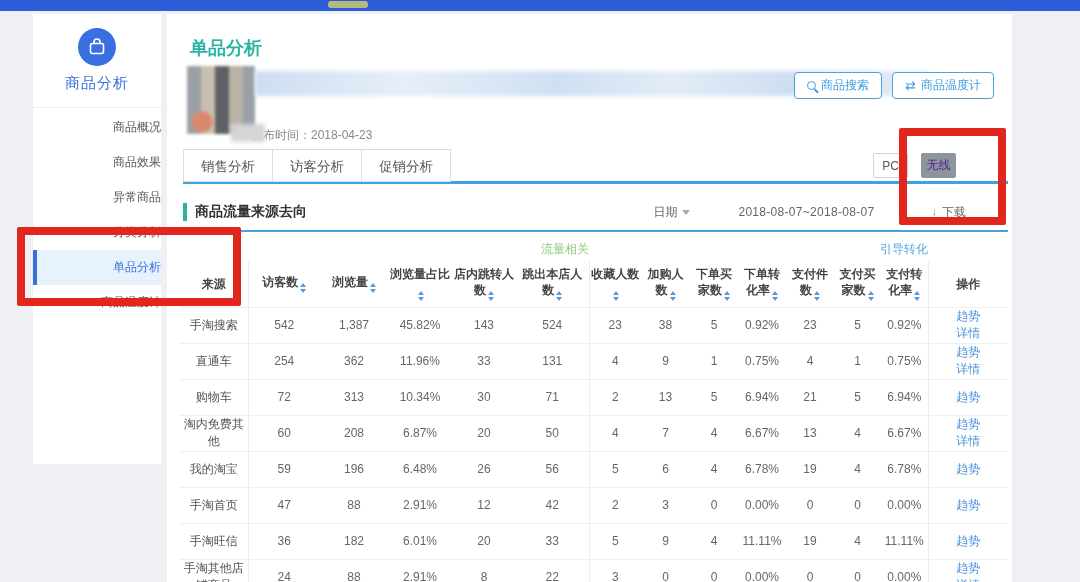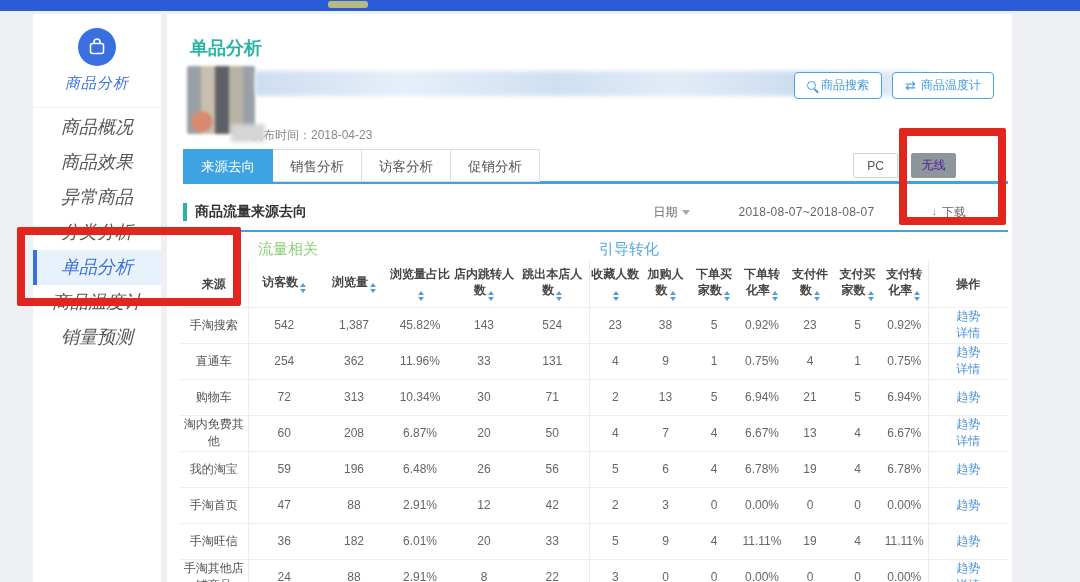--- a/index.html
+++ b/index.html
@@ -6,26 +6,26 @@
   html,body { background:#e9ebef; }
   body { font-family:"Liberation Sans","DejaVu Sans",sans-serif; }
   #screen {
     position:relative; width:1080px; height:582px; overflow:hidden;
     background:#eef0f3; margin:0 auto;
   }
   
   .topbar { position:absolute; left:0; top:0; width:1080px; height:11px; background:var(--topbar,#2d5cd9); z-index:5; }
   .topbar-tab { position:absolute; left:328px; top:1px; width:40px; height:7px; border-radius:3px; background:var(--topbar-tab,#b7ba7e); }
   
-  .sidebar { position:absolute; left:33px; top:14px; width:128px; height:568px; background:#fff;font-style:italic; }
+  .sidebar { position:absolute; left:33px; top:14px; width:128px; height:450px; background:#fff; }
   .sb-head { padding-top:14px; text-align:center; border-bottom:1px solid #f0f0f0; padding-bottom:14px; }
   .sb-icon { width:38px; height:38px; border-radius:50%; background:var(--primary-blue,#3a6fe0); margin:0 auto 8px; display:flex; align-items:center; justify-content:center; }
   .sb-title { color:var(--primary-blue,#3a6fe0); font-size:15px; letter-spacing:1px; }
   .sb-menu { padding-top:2px; }
-  .s-item { height:35px; line-height:35px; text-align:center; font-size:18px; color:#555; cursor:pointer; position:relative; }
+  .s-item { height:35px; line-height:35px; text-align:right; font-size:12px; color:#555; cursor:pointer; position:relative; }
   .s-item.active { background:#e7f2fd; color:var(--primary-blue,#3a6fe0); }
   .s-item.active::before { content:""; position:absolute; left:0; top:0; bottom:0; width:4px; background:var(--primary-blue,#3a6fe0); }
   
   .card { position:absolute; left:167px; top:14px; width:845px; height:568px; background:#fff; }
   .page-title { position:absolute; left:23px; top:22px; font-size:18px; font-weight:bold; color:var(--teal,#2bb3a4); }
   .prod-img { position:absolute; left:20px; top:52px; width:68px; height:68px; border-radius:2px;
     background:
       radial-gradient(circle at 22% 82%, #d98a6e 0 10px, transparent 11px),
       repeating-linear-gradient(90deg, #9aa0a6 0 14px, #c8bfae 14px 28px, #5d6166 28px 42px, #b9b3a6 42px 56px),
       repeating-linear-gradient(0deg, #00000025 0 12px, transparent 12px 24px);
@@ -42,36 +42,36 @@
   .mag::after { content:""; position:absolute; width:5px; height:1.5px; background:#3f9be0; transform:rotate(45deg); right:-4px; bottom:-2px; }
   .swap { font-size:13px; line-height:1; }
   
   .tabs { position:absolute; left:16px; top:135px; display:flex; z-index:2; }
   .tab { height:33px; line-height:33px; padding:0 17px; font-size:13.5px; color:#555; background:#fff; border:1px solid #ddd; border-left:none; cursor:pointer; }
   .tab:first-child { border-left:1px solid #ddd; }
   .tab.active { background:var(--tab-active,#3da3e3); border-color:var(--tab-active,#3da3e3); color:#fff; }
   .tab-line { position:absolute; left:16px; right:4px; top:167px; height:3px; background:var(--tab-active,#3da3e3); }
   
   .toggle { position:absolute; right:56px; top:139px; display:flex; gap:13px; }
-  .tg { width:45px; height:25px; font-size:12px; border-radius:2px; display:flex; align-items:center; justify-content:center; cursor:pointer; }
+  .tg { width:35px; height:25px; font-size:12px; border-radius:2px; display:flex; align-items:center; justify-content:center; cursor:pointer; }
   .tg.plain { background:#fff; border:1px solid #d4d4d4; color:#555; }
   .tg.sel { background:var(--toggle-gray,#8f959c); color:#4c1d95; border:1px solid var(--toggle-gray,#8f959c); }
   
   .sec { position:absolute; left:16px; right:4px; top:180px; height:36px; display:flex; align-items:center; }
   .sec-title { font-size:14px; font-weight:bold; color:#333; border-left:4px solid var(--teal,#2bb3a4); padding-left:8px; }
   .sec-right { margin-left:auto; display:flex; align-items:center; font-size:12px; color:#666; }
   .date-dd { display:flex; align-items:center; gap:5px; cursor:pointer; }
   .caret { width:0; height:0; border-left:4px solid transparent; border-right:4px solid transparent; border-top:5px solid #a9a9a9; }
   .date-range { margin-left:48px; letter-spacing:.3px; cursor:pointer; }
   .dl { margin-left:56px; margin-right:42px; display:flex; align-items:center; gap:4px; cursor:pointer; color:#666; }
   .dl-arrow { font-size:11px; line-height:10px; border-bottom:1.5px solid #8a8a8a; padding:0 1px 1px; color:#8a8a8a; }
   
   .tbl-wrap { position:absolute; left:13px; top:216px; width:828px; }
   table.data { width:828px; border-collapse:collapse; table-layout:fixed; border-top:2px solid #4aa0d8; }
-  .g-row th { height:30px; text-align:left; font-weight:normal; font-size:15px; padding:6px 0 0 10px; }
+  .g-row th { height:30px; text-align:right; font-weight:normal; font-size:12px; padding:6px 0 0 10px; }
   .g-green { color:var(--group-green,#8fce77); }
   .g-blue { color:var(--group-blue,#54a7e0); }
   .h-row th { height:46px; font-size:12px; color:#444; font-weight:bold; text-align:center; vertical-align:middle; padding:2px 1px; line-height:1.35; }
   .h-row th:nth-child(1), .h-row th:nth-child(6), .h-row th:nth-child(13),
   tbody td:nth-child(1), tbody td:nth-child(6), tbody td:nth-child(13) { border-right:1px solid #ececec; }
   tbody td { height:36px; border-top:1px solid #efefef; font-size:12px; color:#666; text-align:center; vertical-align:middle; padding:0 2px; }
   tbody td.src { color:#555; }
   .sort { display:inline-flex; flex-direction:column; gap:2px; margin-left:2px; vertical-align:-1px; }
   .sort i { display:block; width:0; height:0; border-left:3.5px solid transparent; border-right:3.5px solid transparent; }
   .sort .up { border-bottom:4px solid #5b9bd5; }
@@ -101,21 +101,20 @@
       </div>
       <div class="sb-title">商品分析</div>
     </div>
     <div class="sb-menu" id="sb-menu">
         <div class="s-item">商品概况</div>
         <div class="s-item">商品效果</div>
         <div class="s-item">异常商品</div>
         <div class="s-item">分类分析</div>
         <div class="s-item active">单品分析</div>
         <div class="s-item">商品温度计</div>
-        <div class="s-item">销量预测</div>
       </div>
   </div>
 
   <div class="card">
     <div class="page-title">单品分析</div>
 
     <div class="prod-img"></div>
     <div class="prod-line"></div>
     <div class="date-blur"></div>
     <div class="prod-date">发布时间：2018-04-23</div>
@@ -125,21 +124,20 @@
         <span class="mag"></span>
         <span>商品搜索</span>
       </button>
       <button class="ob">
         <span class="swap">⇄</span>
         <span>商品温度计</span>
       </button>
     </div>
 
     <div class="tabs" id="tabs">
-        <div class="tab active">来源去向</div>
         <div class="tab">销售分析</div>
         <div class="tab">访客分析</div>
         <div class="tab">促销分析</div>
       </div>
     <div class="tab-line"></div>
 
     <div class="toggle" id="toggle">
         <div class="tg plain">PC</div>
         <div class="tg sel">无线</div>
       </div>

